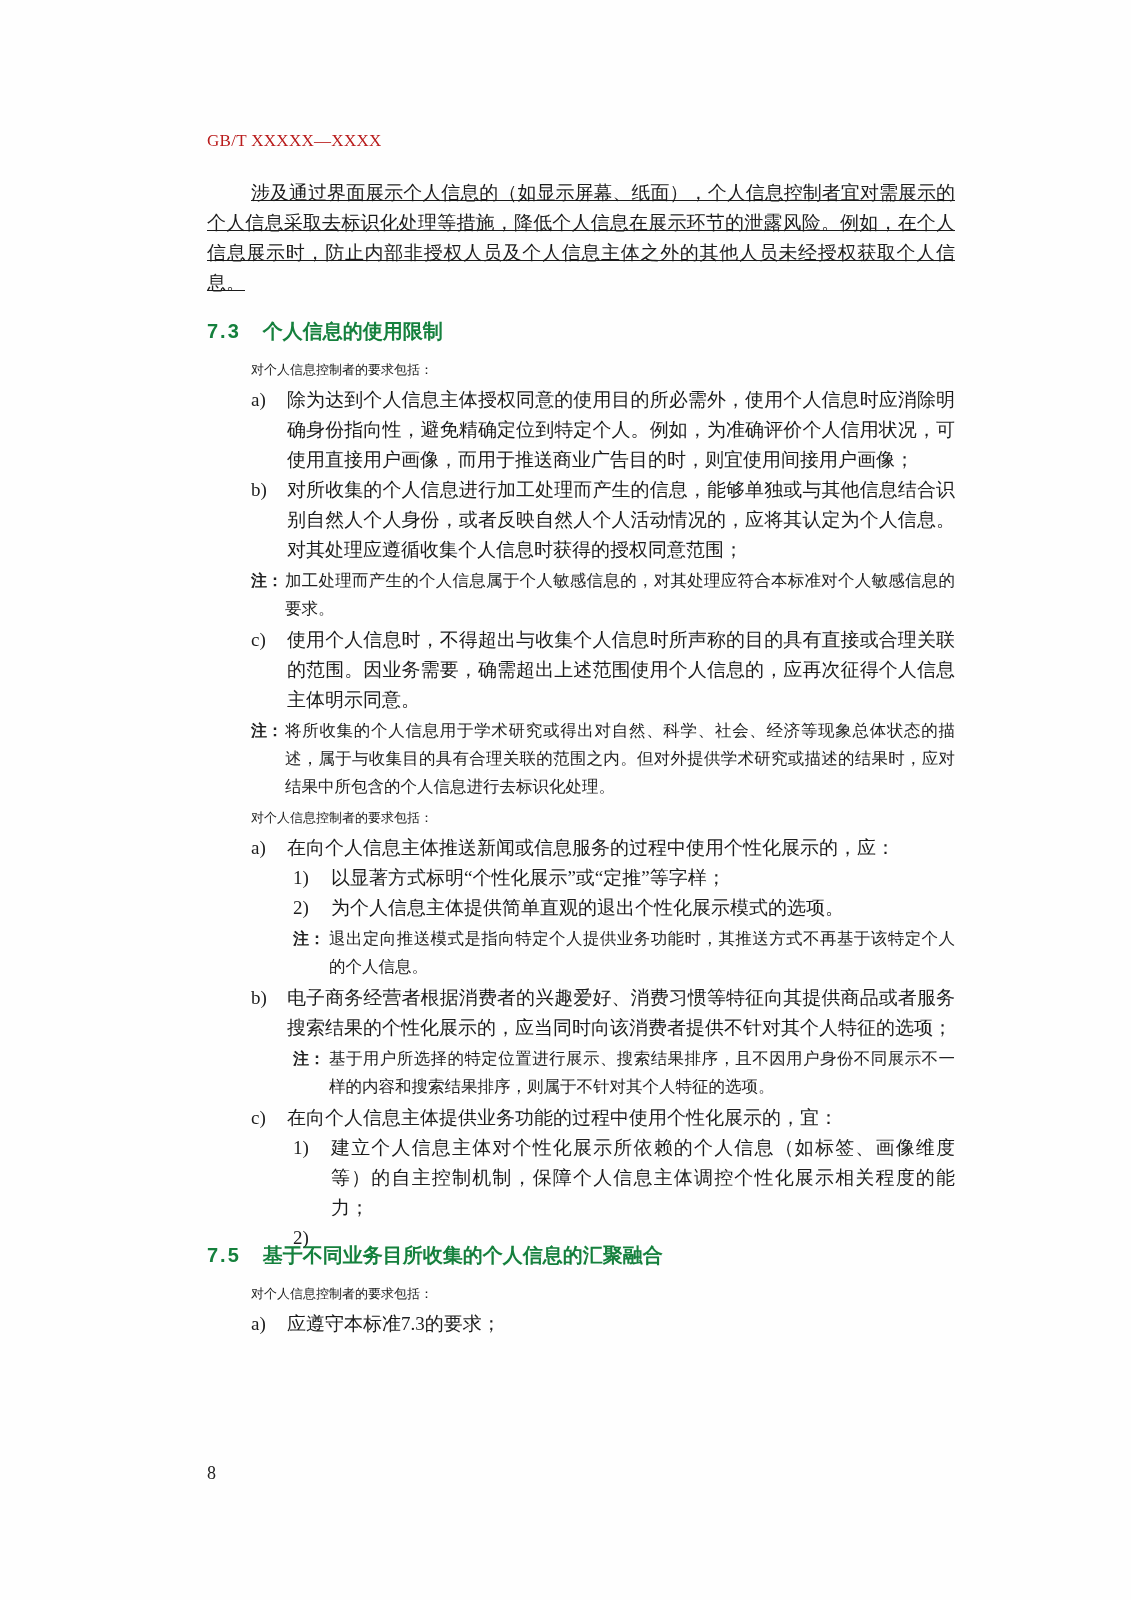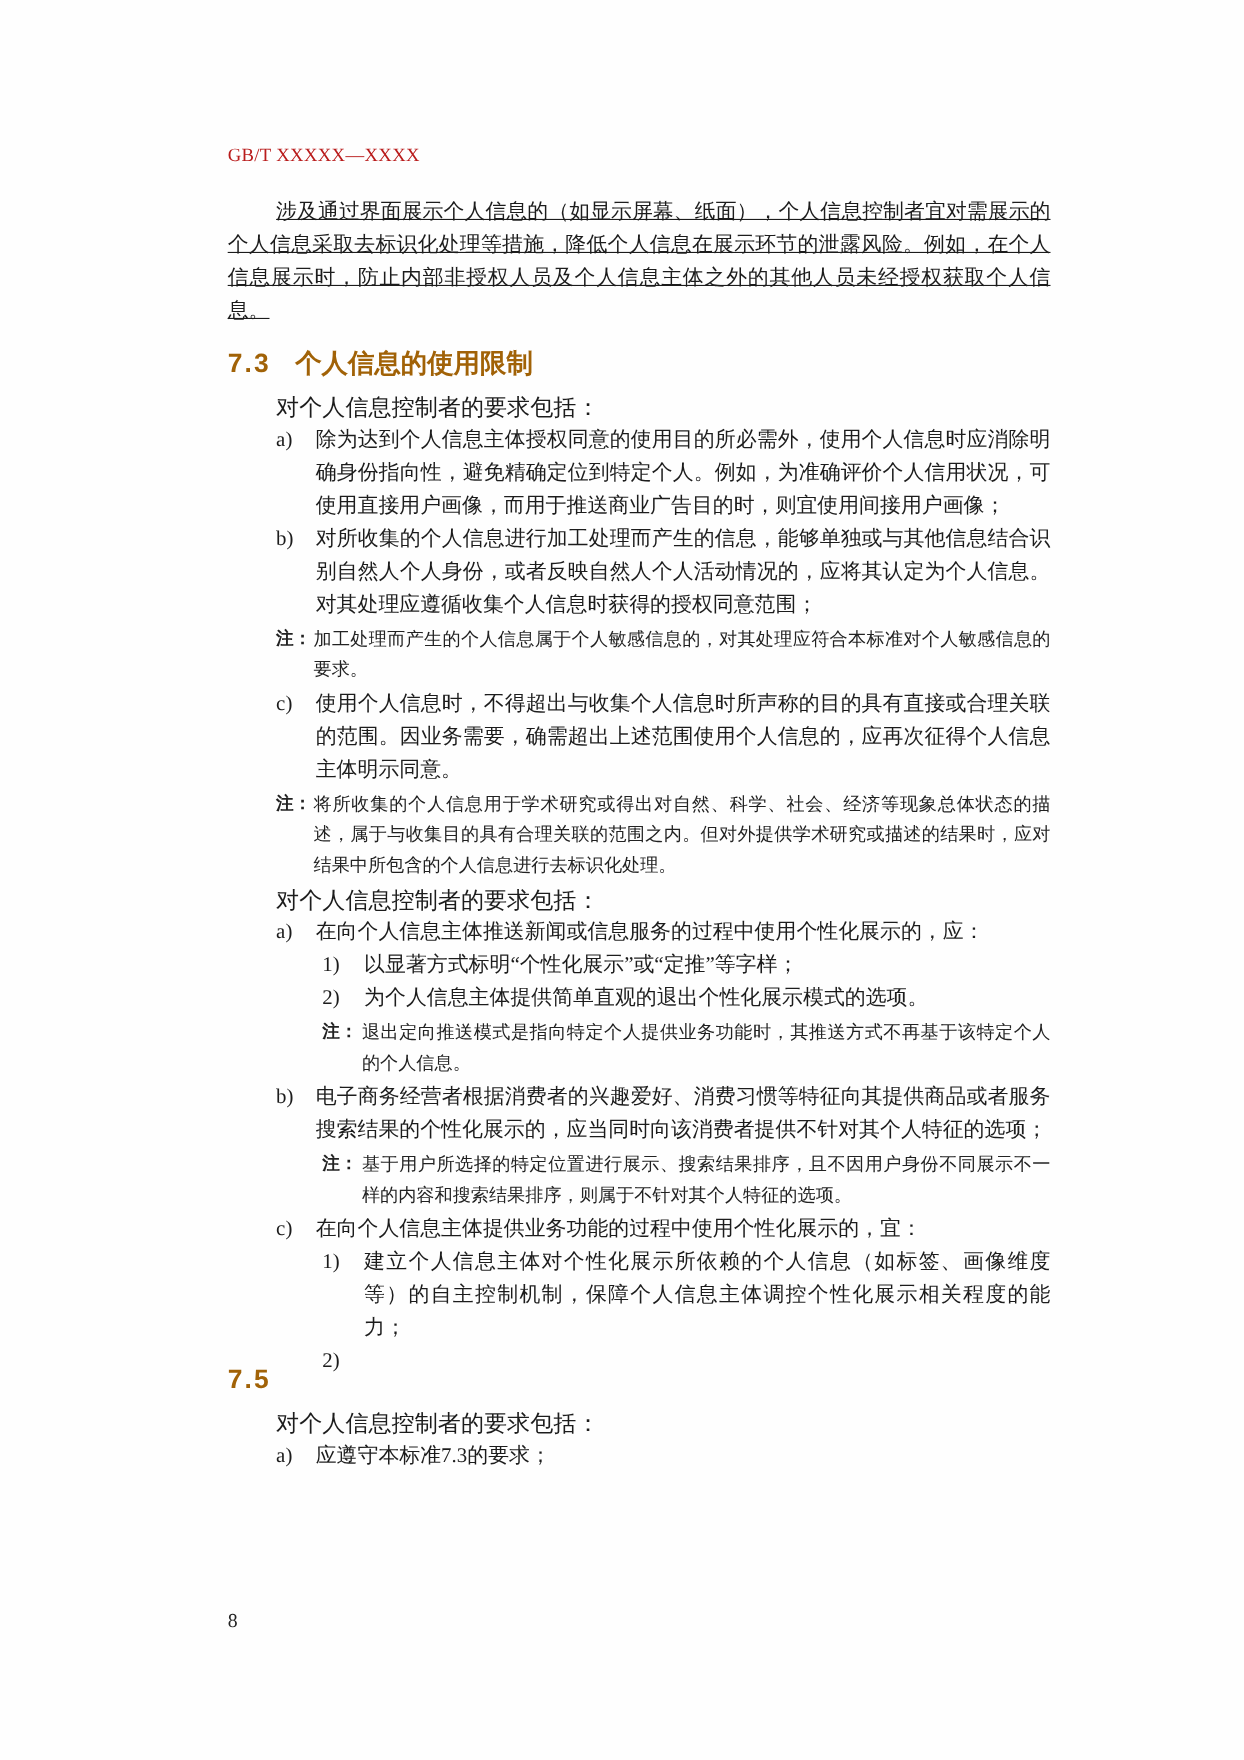--- a/index.html
+++ b/index.html
@@ -18,27 +18,27 @@
   .doc-code {
     font-size:17px; line-height:22px; letter-spacing:0.3px;
     margin-bottom:26px; color:#b91c1c;
   }
   .para {
     font-size:19px; line-height:30px; text-align:justify;
     text-indent:44px; color:#1c1c1c;text-decoration:underline;
   }
   h2.sec {
     font-family:"Liberation Sans","DejaVu Sans",sans-serif;
-    font-weight:700; font-size:24px; line-height:28px;
-    margin:18px 0 10px 0; color:#a16207;
+    font-weight:700; font-size:20px; line-height:28px;
+    margin:18px 0 10px 0; color:#15803d;
     display:flex; align-items:flex-start;
   }
   h2.sec .num { margin-right:22px; letter-spacing:2px; }
   .lead {
-    font-size:21px; line-height:30px; margin-left:44px;
+    font-size:13px; line-height:30px; margin-left:44px;
   }
   .item {
     position:relative; padding-left:80px;
     font-size:19px; line-height:30px; text-align:justify;
   }
   .item > .marker {
     position:absolute; left:44px; top:0; width:36px;
   }
   .sub {
     position:relative; padding-left:124px;
@@ -142,20 +142,21 @@
     <div class="sub">
       <span class="marker">1)</span>
       <span>建立个人信息主体对个性化展示所依赖的个人信息（如标签、画像维度等）的自主控制机制，保障个人信息主体调控个性化展示相关程度的能力；</span>
     </div>
     <div class="sub">
       <span class="marker">2)</span>
     </div>
 
     <h2 class="sec">
       <span class="num">7.5</span>
+      <span class="ttl">基于不同业务目所收集的个人信息的汇聚融合</span>
     </h2>
     <div class="lead">对个人信息控制者的要求包括：</div>
 
     <div class="item">
       <span class="marker">a)</span>
       <span>应遵守本标准7.3的要求；</span>
     </div>
 
   </div>
 

